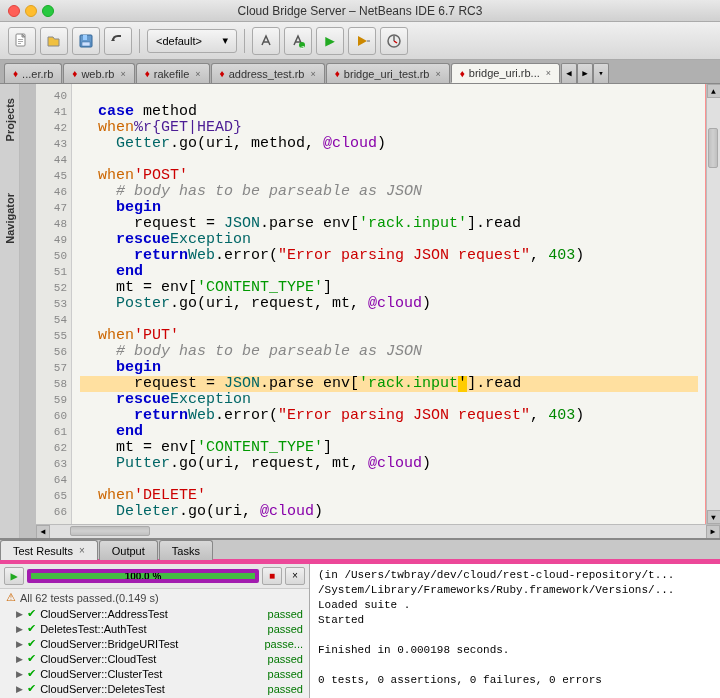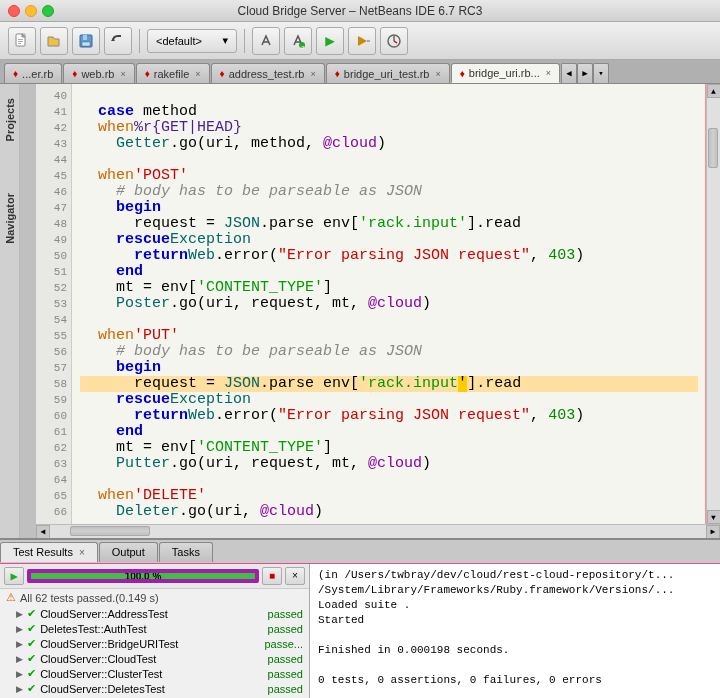--- a/index.html
+++ b/index.html
@@ -265,22 +265,22 @@
     .bottom-panel {
       height: 220px;
       border-top: 2px solid #888;
       display: flex;
       flex-direction: column;
     }
     .panel-tabs {
       background: #c8c8c8;
       height: 24px;
       display: flex;
-      align-items: center;
-      border-bottom: 1px solid #ec4899;
+      align-items: flex-start;
+      border-bottom: 5px solid #ec4899;
     }
     .panel-tab {
       height: 20px;
       background: linear-gradient(to bottom, #d8d8d8, #c0c0c0);
       border: 1px solid #888;
       border-bottom: none;
       border-radius: 3px 3px 0 0;
       padding: 0 12px;
       font-family: -apple-system, Arial, sans-serif;
       font-size: 11px;

